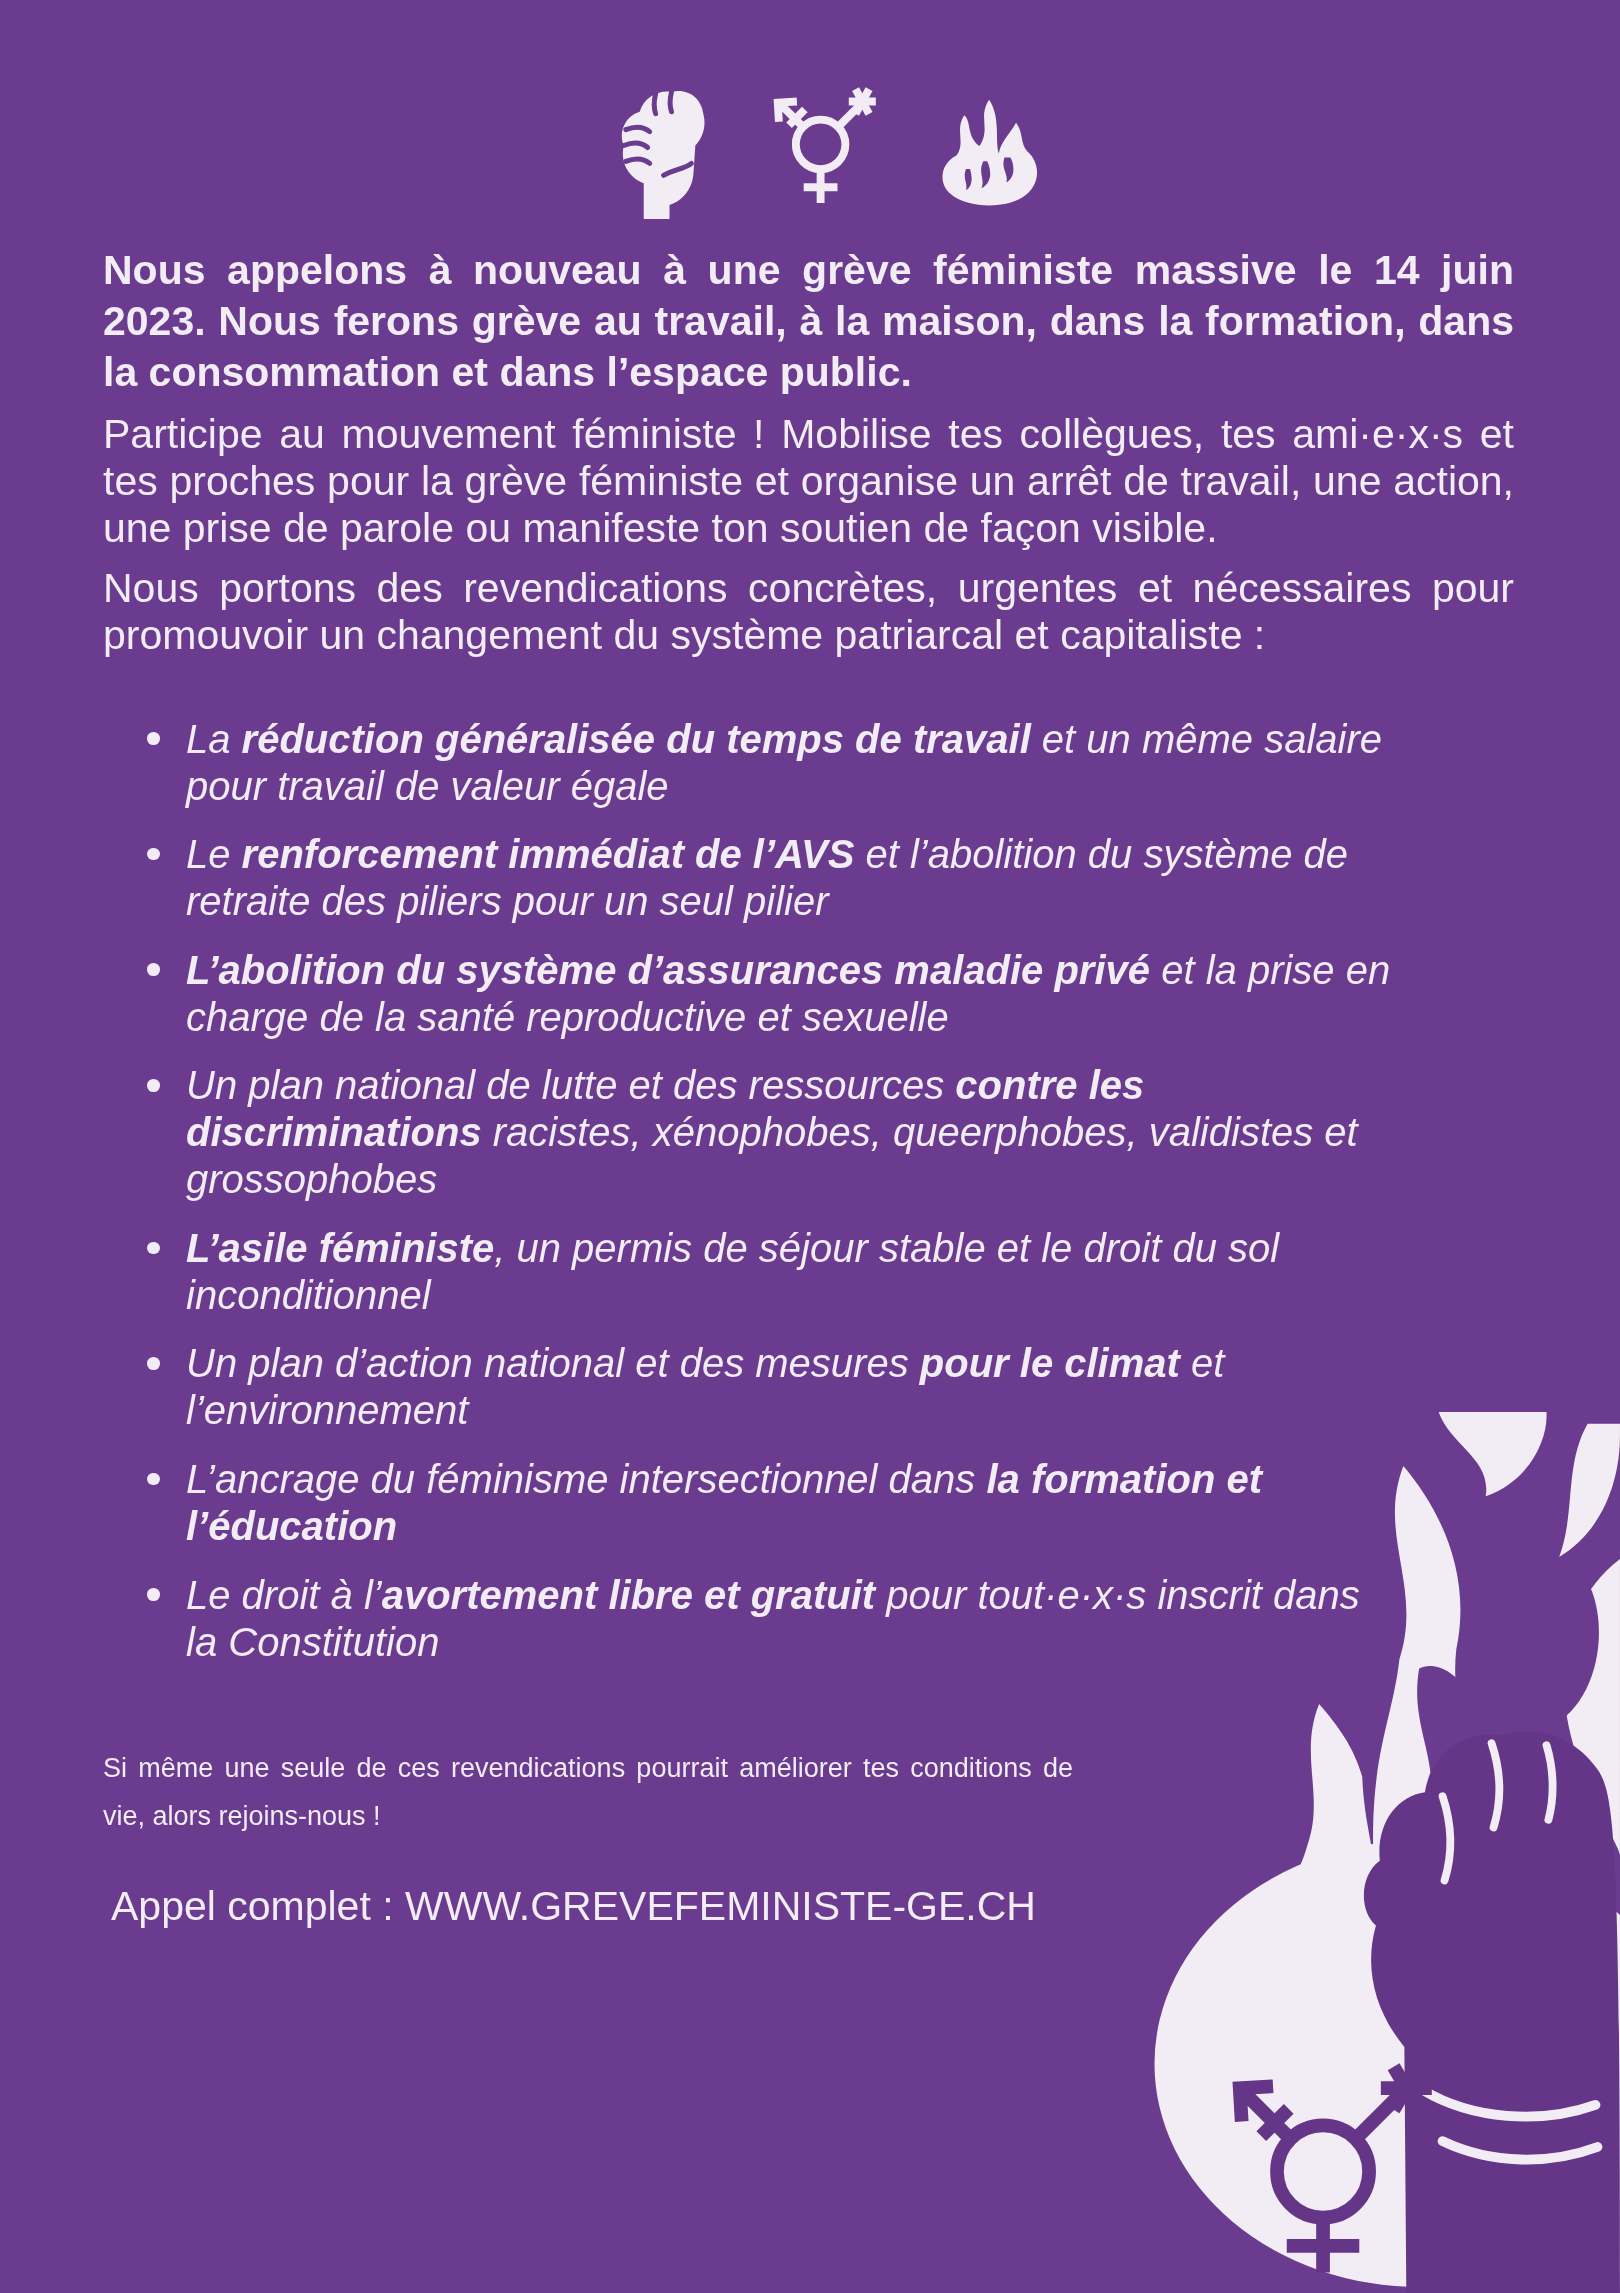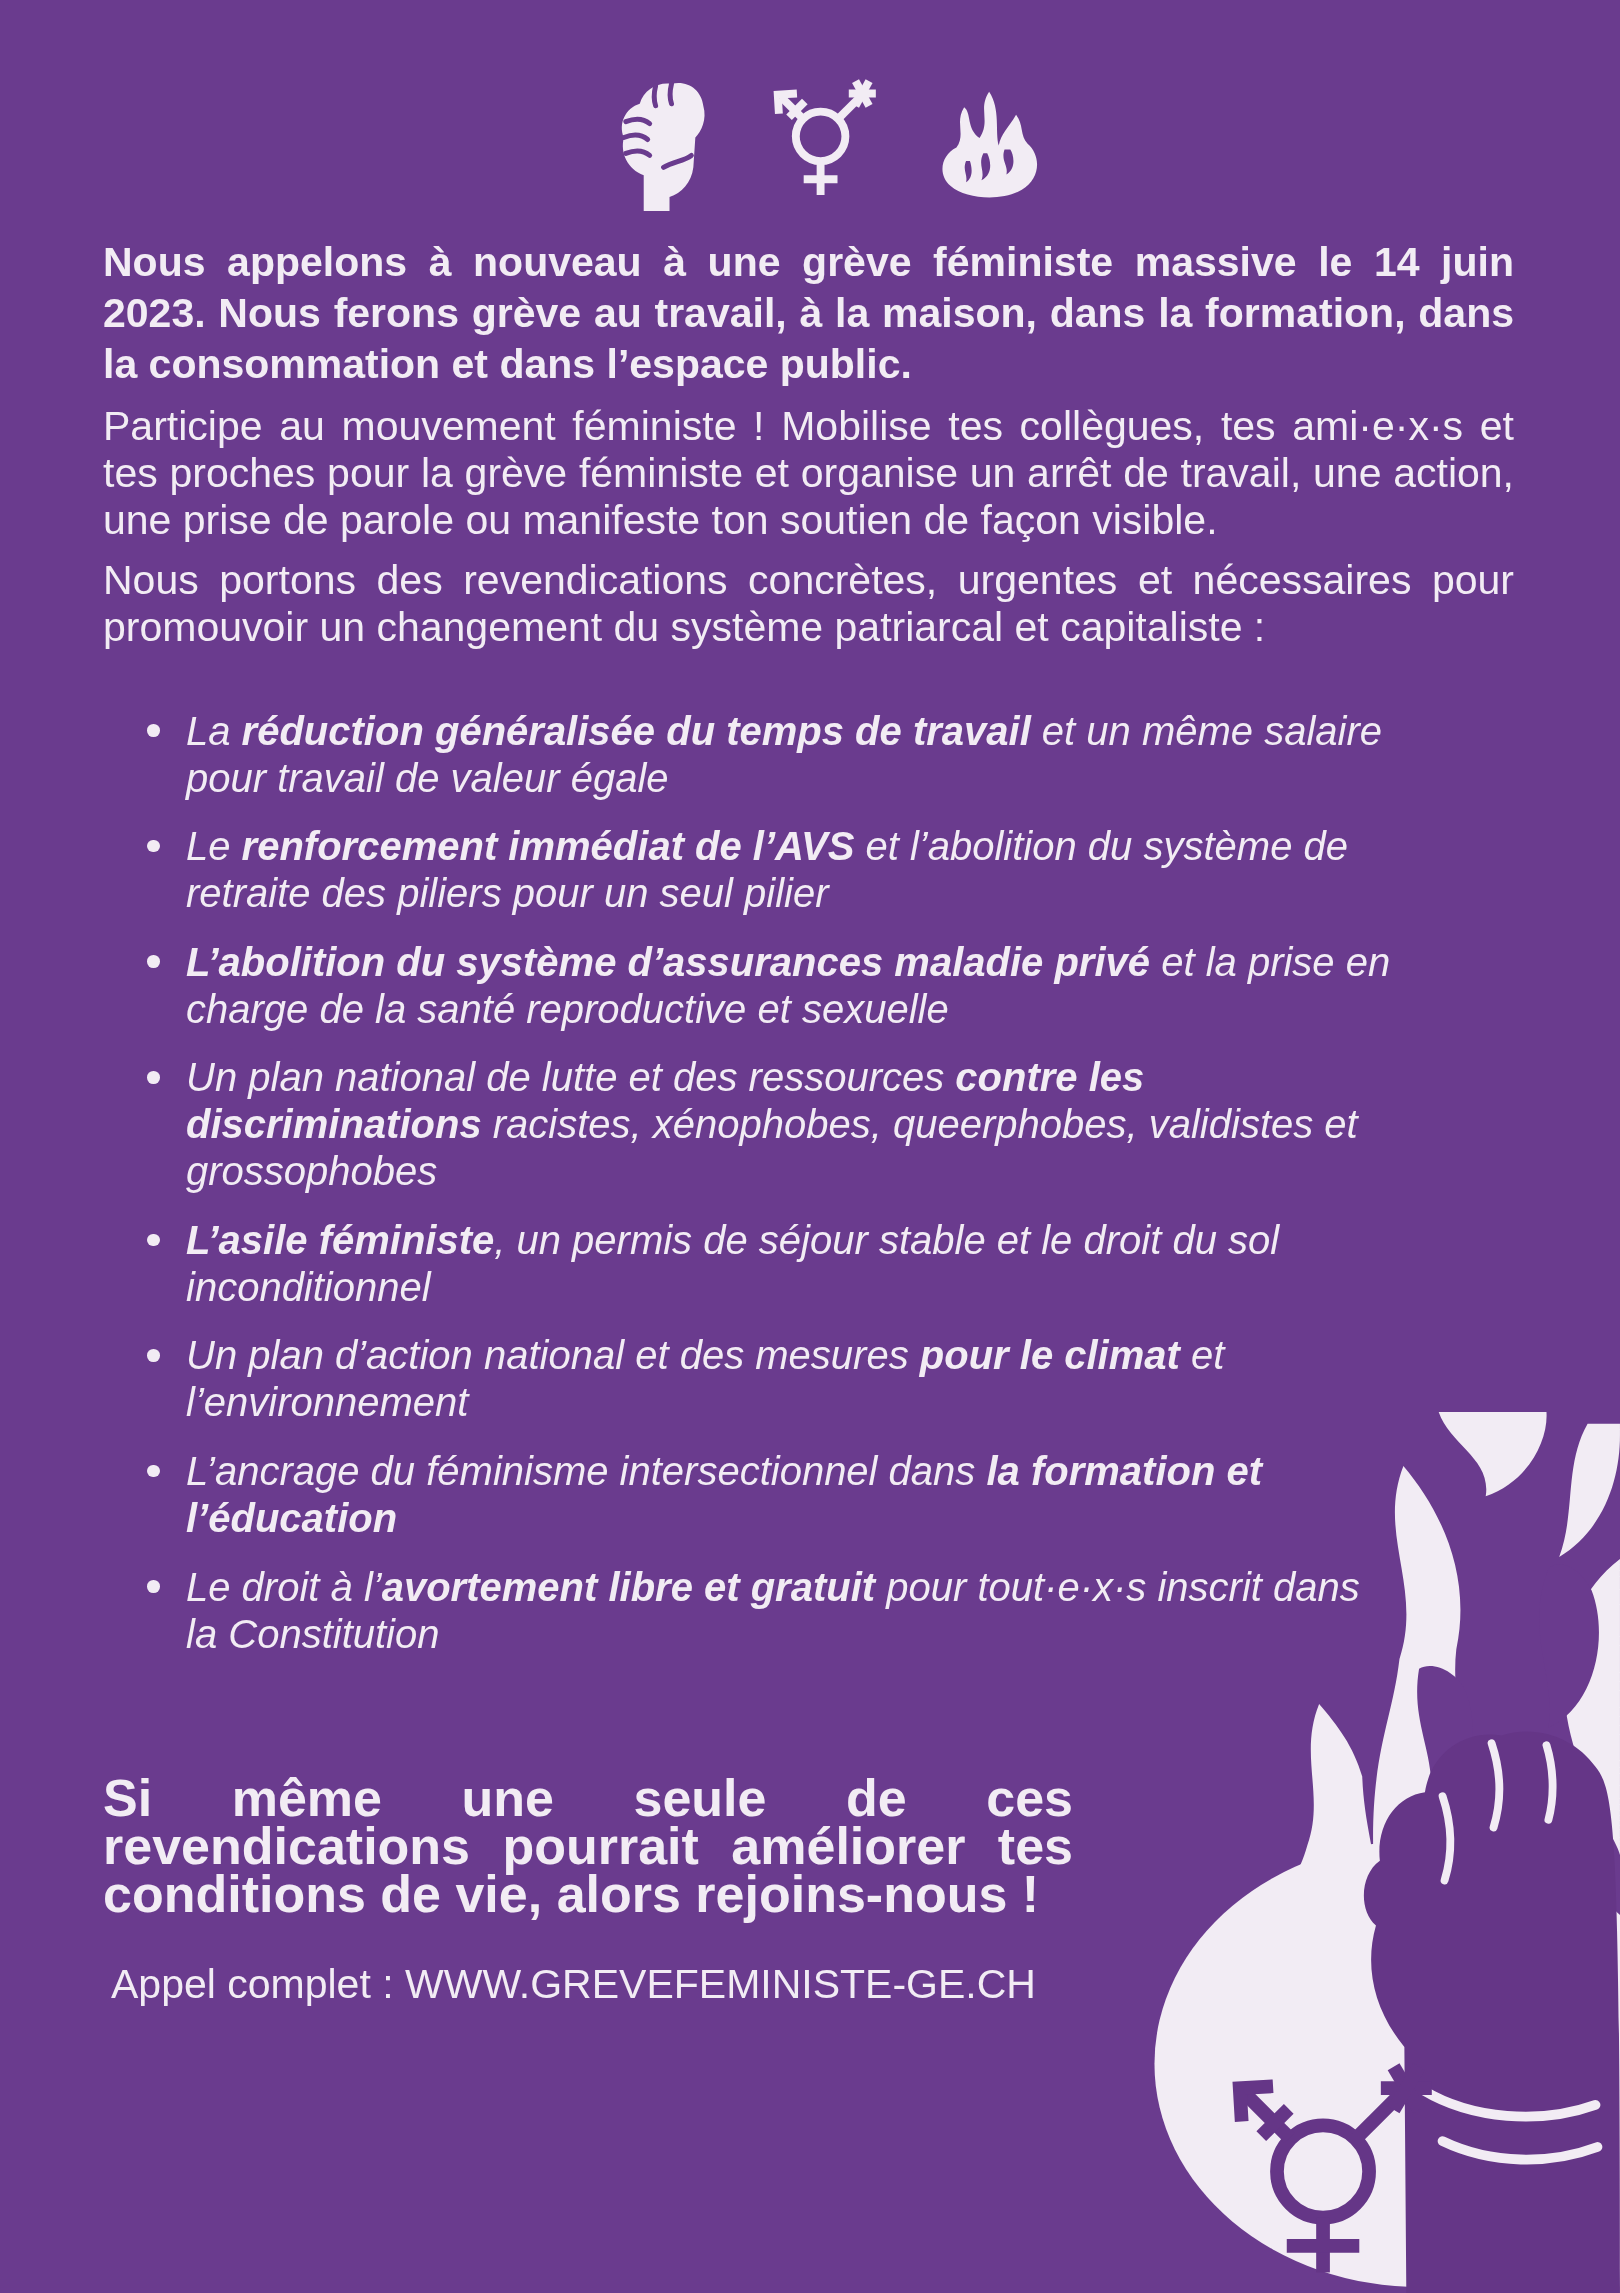--- a/index.html
+++ b/index.html
@@ -10,21 +10,21 @@
   html,body{margin:0;padding:0;background:#3a2150;}
   .page{
     position:relative;
     width:1620px;height:2294px;
     margin:0 auto;
     background:var(--bg);
     overflow:hidden;
     font-family:"Liberation Sans",sans-serif;
     color:var(--ink);
   }
-  .content{position:absolute;left:103px;top:8px;width:1411px;z-index:1;}
+  .content{position:absolute;left:103px;top:16px;width:1411px;z-index:1;}
   .icon-row{
     margin-top:54px;
     display:flex;justify-content:center;align-items:flex-end;gap:45px;
     transform:translateX(19.6px);
     height:149px;
   }
   .intro{
     margin:25.5px 0 0;
     font-weight:bold;font-size:41px;line-height:51px;
     text-align:justify;
@@ -48,23 +48,23 @@
     font-style:italic;
   }
   .demands li::before{
     content:"";
     position:absolute;left:0;top:16.7px;
     width:12.7px;height:12.7px;border-radius:50%;
     background:var(--ink);
   }
   .b{font-weight:bold;}
   .closing{
-    margin:116px 0 0;
+    margin:78px 0 0;
     max-width:970px;
-    font-weight:bold;font-size:52px;line-height:48px;
+    font-weight:normal;font-size:27px;line-height:48px;
     text-align:justify;
   }
   .website{
     margin:43px 8px 0;
     font-size:41px;line-height:47px;
   }
   .corner-art{
     position:absolute;right:0;bottom:0;
     width:493px;height:882px;
     z-index:0;display:block;

